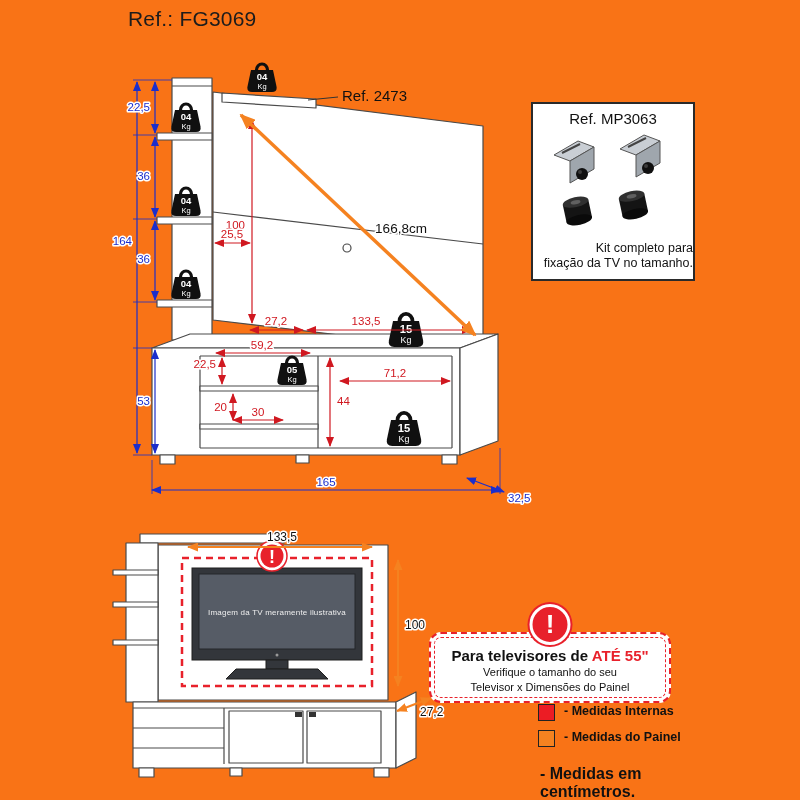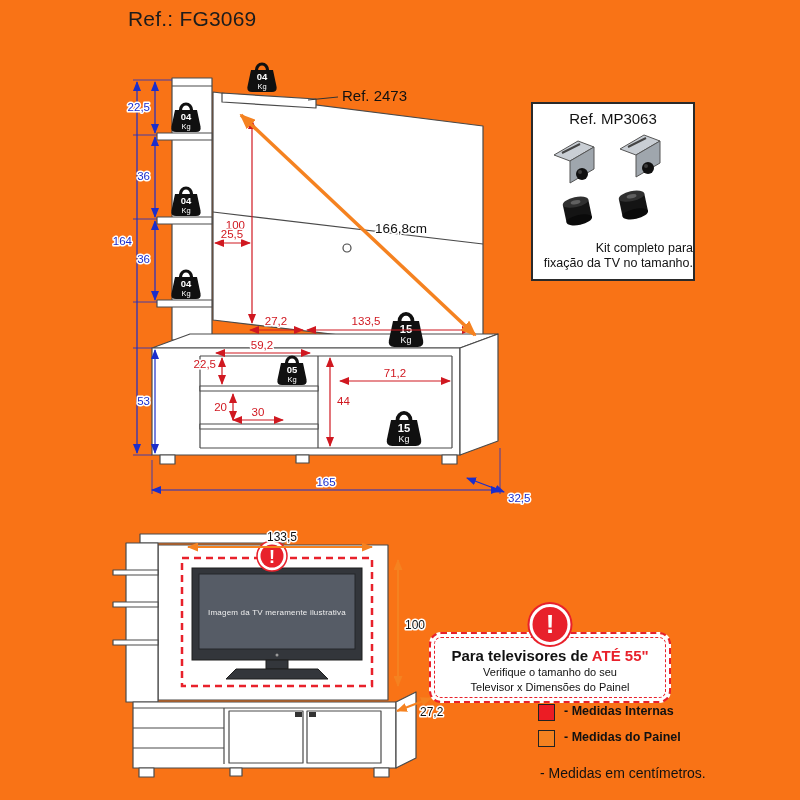--- a/index.html
+++ b/index.html
@@ -44,21 +44,21 @@
   
   .warning-box{position:absolute;left:429px;top:632px;width:242px;height:71px;border:2px dashed #e8212b;border-radius:12px;outline:1.5px dashed #e8212b;outline-offset:-6px;text-align:center;padding-top:13px;background:#fff}
   .warn-icon{position:absolute;top:-30px;left:50%;transform:translateX(-50%);width:41px;height:41px;border-radius:50%;background:#e8212b;border:3px solid #fff;box-shadow:0 0 0 2px #e8212b;color:#fff;font-size:26px;font-weight:bold;line-height:34px;text-align:center}
   .warn-line1{font-size:15px;font-weight:bold;color:#111;white-space:pre-wrap}
   .warn-line1 .red{color:#e8212b}
   .warn-sub{font-size:11px;font-weight:normal;line-height:13px;color:#111;margin-top:2px}
   
   .legend{position:absolute;left:538px;top:704px;width:180px}
   .legend-row{display:flex;align-items:flex-start;gap:9px;margin-bottom:9px}
   .legend-label{font-size:12.5px;font-weight:600;color:#111}
-  .legend-note{font-size:14px;font-weight:400;color:#111;margin-top:18px;margin-left:2px}
+  .legend-note{font-size:16px;font-weight:700;color:#111;margin-top:18px;margin-left:2px}
 </style>
 </head>
 <body>
 
 <div class="page">
 
   <div class="title">Ref.: FG3069</div>
 
   <svg class="diagram" width="800" height="800" viewBox="0 0 800 800">
     <defs>

